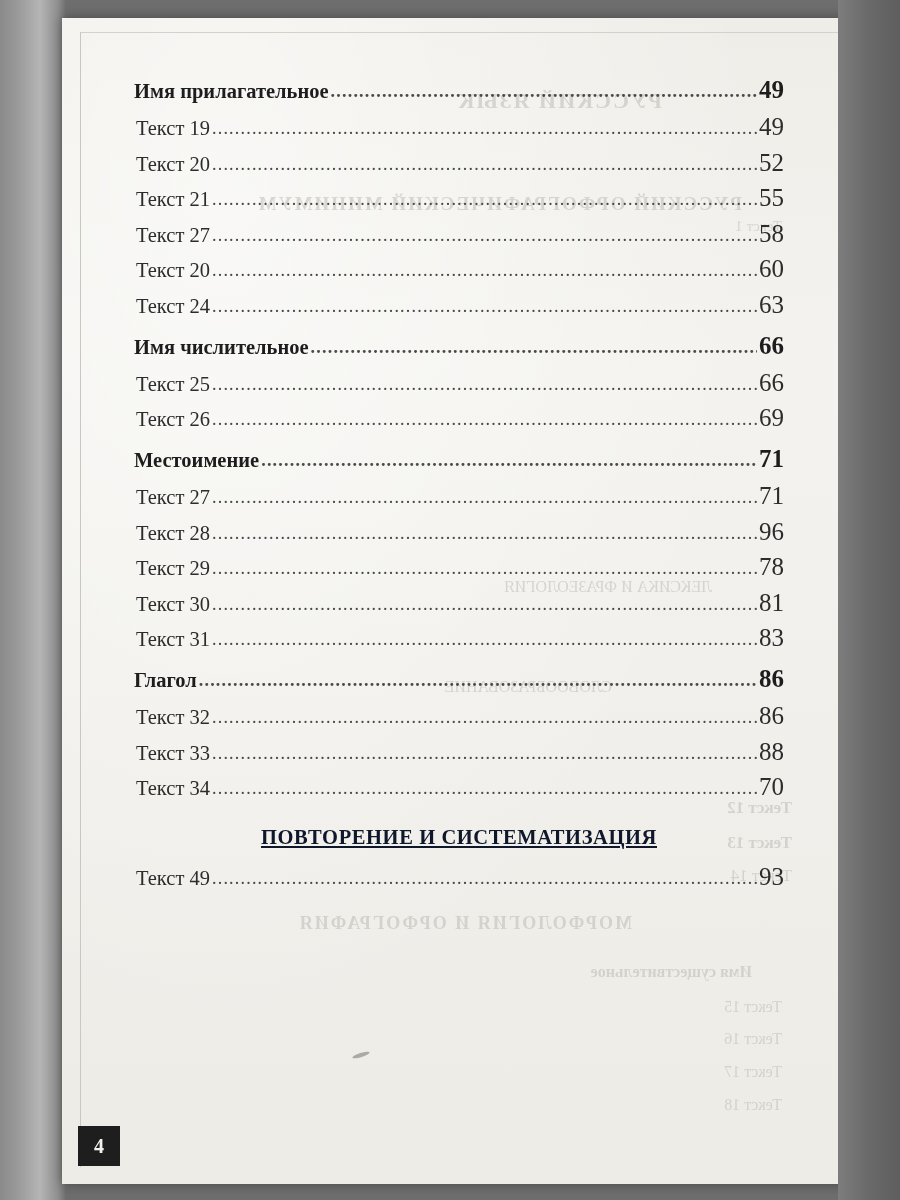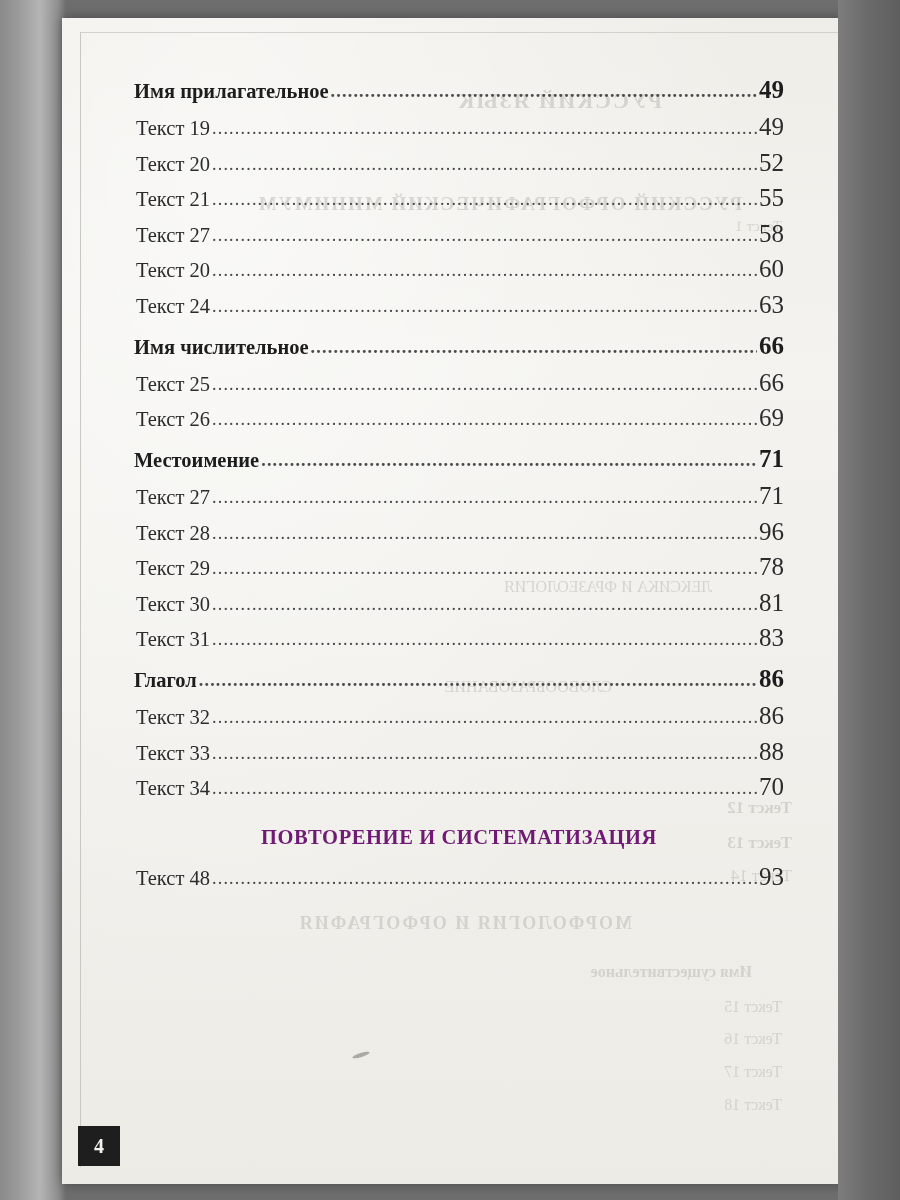--- a/index.html
+++ b/index.html
@@ -103,25 +103,26 @@
 
   .row.head { font-weight: bold; font-size: 20.5px; margin-bottom: 9px; color: #1d1d1d; }
   .row.head .pg { font-weight: bold; }
   .row.head.spaced { margin-top: 13px; justify-content: center; }
   .row.item { padding-left: 2px; text-align: center; }
 
   .section-title {
     text-align: center;
     font-weight: bold;
     font-size: 20.5px;
-    color: #701a75;
+    color: #0f172a;
     letter-spacing: 0.6px;
     line-height: 1.45;
     margin: 22px 0 10px 0;
     padding: 0 30px;
+    text-decoration: underline;
   }
 
   
   .folio {
     position: absolute;
     left: 16px;
     bottom: 18px;
     width: 42px;
     height: 40px;
     background: #1e1e1e;
@@ -277,21 +278,21 @@
         </div>
         <div class="row item">
           <span class="lbl">Текст 34</span>
           <span class="dots">........................................................................................................</span>
           <span class="pg">70</span>
         </div>
         <div class="section-title">
           <div>ПОВТОРЕНИЕ И СИСТЕМАТИЗАЦИЯ</div>
         </div>
         <div class="row item">
-          <span class="lbl">Текст 48</span>
+          <span class="lbl">Текст 49</span>
           <span class="dots">........................................................................................................</span>
           <span class="pg">93</span>
         </div>
       </div>
 
     <div class="smudge"></div>
     <div class="folio">4</div>
   </div>
 
   <div class="edge-mark m1"></div>

